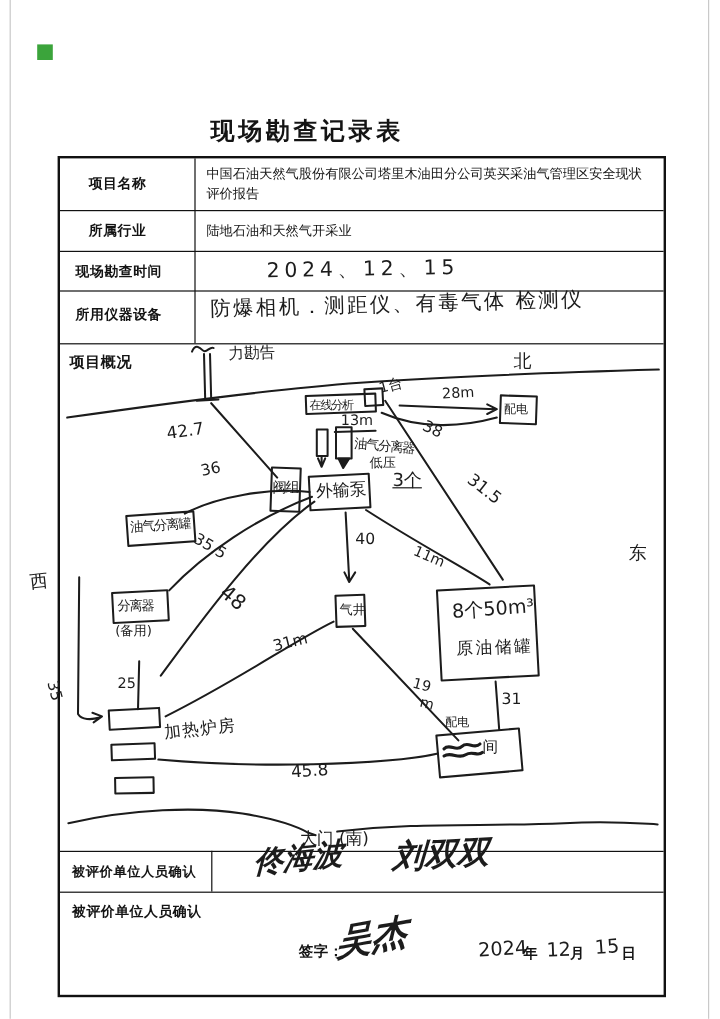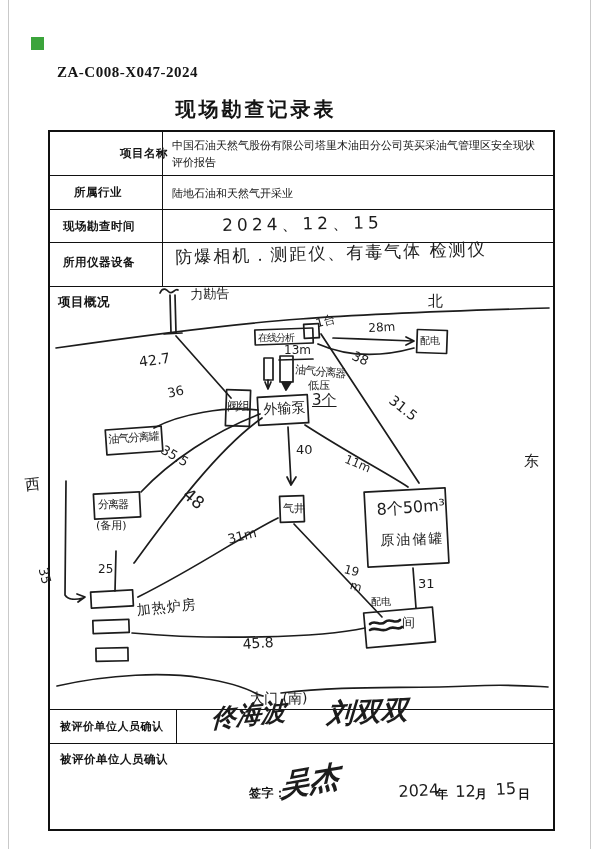--- a/index.html
+++ b/index.html
@@ -25,38 +25,37 @@
 </style>
 </head>
 <body>
 
 <div class="abs" style="inset:0;">
 
   <div class="edge" style="left:8px;"></div>
   <div class="edge" style="left:590px;"></div>
 
   <div class="green-mark"></div>
-  <div class="doc-code">ZA-C008-X047-2024</div>
   <div class="page-title">现场勘查记录表</div>
 
   <span class="hw" style="left:24px;top:476px;font-size:15px;transform:rotate(-6deg);">西</span>
 
   <div class="tbl">
 
     <div class="hline" style="top:43px;"></div>
     <div class="hline" style="top:77px;"></div>
     <div class="hline" style="top:110px;"></div>
     <div class="hline" style="top:154px;"></div>
     <div class="hline" style="top:577px;"></div>
     <div class="hline" style="top:611px;"></div>
 
     <div class="vline" style="left:112px;top:0;height:154px;"></div>
     <div class="vline" style="left:126px;top:577px;height:34px;"></div>
 
-    <div class="cell-label" style="left:24px;top:14px;margin-left:46px;">项目名称</div>
+    <div class="cell-label" style="left:24px;top:14px;">项目名称</div>
     <div class="cell-val" style="left:122px;top:5px;width:372px;">中国石油天然气股份有限公司塔里木油田分公司英买采油气管理区安全现状评价报告</div>
 
     <div class="cell-label" style="left:24px;top:53px;">所属行业</div>
     <div class="cell-val" style="left:122px;top:53px;width:372px;">陆地石油和天然气开采业</div>
 
     <div class="cell-label" style="left:13px;top:87px;">现场勘查时间</div>
     <span class="hw" style="left:172px;top:82px;font-size:17px;letter-spacing:4px;transform:rotate(-1deg);">2024、12、15</span>
 
     <div class="cell-label" style="left:13px;top:123px;">所用仪器设备</div>
     <span class="hw" style="left:125px;top:114px;font-size:17px;letter-spacing:2px;transform:rotate(-1.5deg);">防爆相机．测距仪、有毒气体 检测仪</span>
@@ -176,21 +175,21 @@
       <span class="hw" style="left:177px;top:112px;font-size:12px;letter-spacing:-1px;">阀组</span>
       <span class="hw" style="left:208px;top:45px;font-size:10px;letter-spacing:-1px;">在线分析</span>
       <span class="hw" style="left:234px;top:57px;font-size:12px;">13m</span>
       <span class="hw" style="left:264px;top:30px;font-size:12px;transform:rotate(-15deg);">1台</span>
       <span class="hw" style="left:318px;top:35px;font-size:12px;transform:rotate(-3deg);">28m</span>
       <span class="hw" style="left:370px;top:48px;font-size:10px;">配电</span>
       <span class="hw" style="left:306px;top:62px;font-size:13px;transform:rotate(25deg);">38</span>
       <span class="hw" style="left:246px;top:76px;font-size:11px;letter-spacing:-1px;transform:rotate(5deg);">油气分离器</span>
       <span class="hw" style="left:258px;top:92px;font-size:11px;">低压</span>
       <span class="hw" style="left:213px;top:115px;font-size:14px;transform:rotate(-3deg);">外输泵</span>
-      <span class="hw" style="left:262px;top:105px;font-size:15px;text-decoration:underline;">3个</span>
+      <span class="hw" style="left:277px;top:105px;font-size:15px;text-decoration:underline;">3个</span>
       <span class="hw" style="left:116px;top:100px;font-size:13px;transform:rotate(-12deg);">36</span>
       <span class="hw" style="left:58px;top:146px;font-size:11px;letter-spacing:-1px;transform:rotate(-4deg);">油气分离罐</span>
       <span class="hw" style="left:116px;top:156px;font-size:13px;transform:rotate(30deg);">35.5</span>
       <span class="hw" style="left:48px;top:211px;font-size:11px;letter-spacing:-1px;">分离器</span>
       <span class="hw" style="left:46px;top:232px;font-size:11px;">(备用)</span>
       <span class="hw" style="left:142px;top:198px;font-size:17px;transform:rotate(40deg);">48</span>
       <span class="hw" style="left:246px;top:156px;font-size:13px;">40</span>
       <span class="hw" style="left:298px;top:166px;font-size:12px;transform:rotate(23deg);">11m</span>
       <span class="hw" style="left:346px;top:106px;font-size:14px;transform:rotate(38deg);">31.5</span>
       <span class="hw" style="left:233px;top:215px;font-size:11px;">气井</span>

